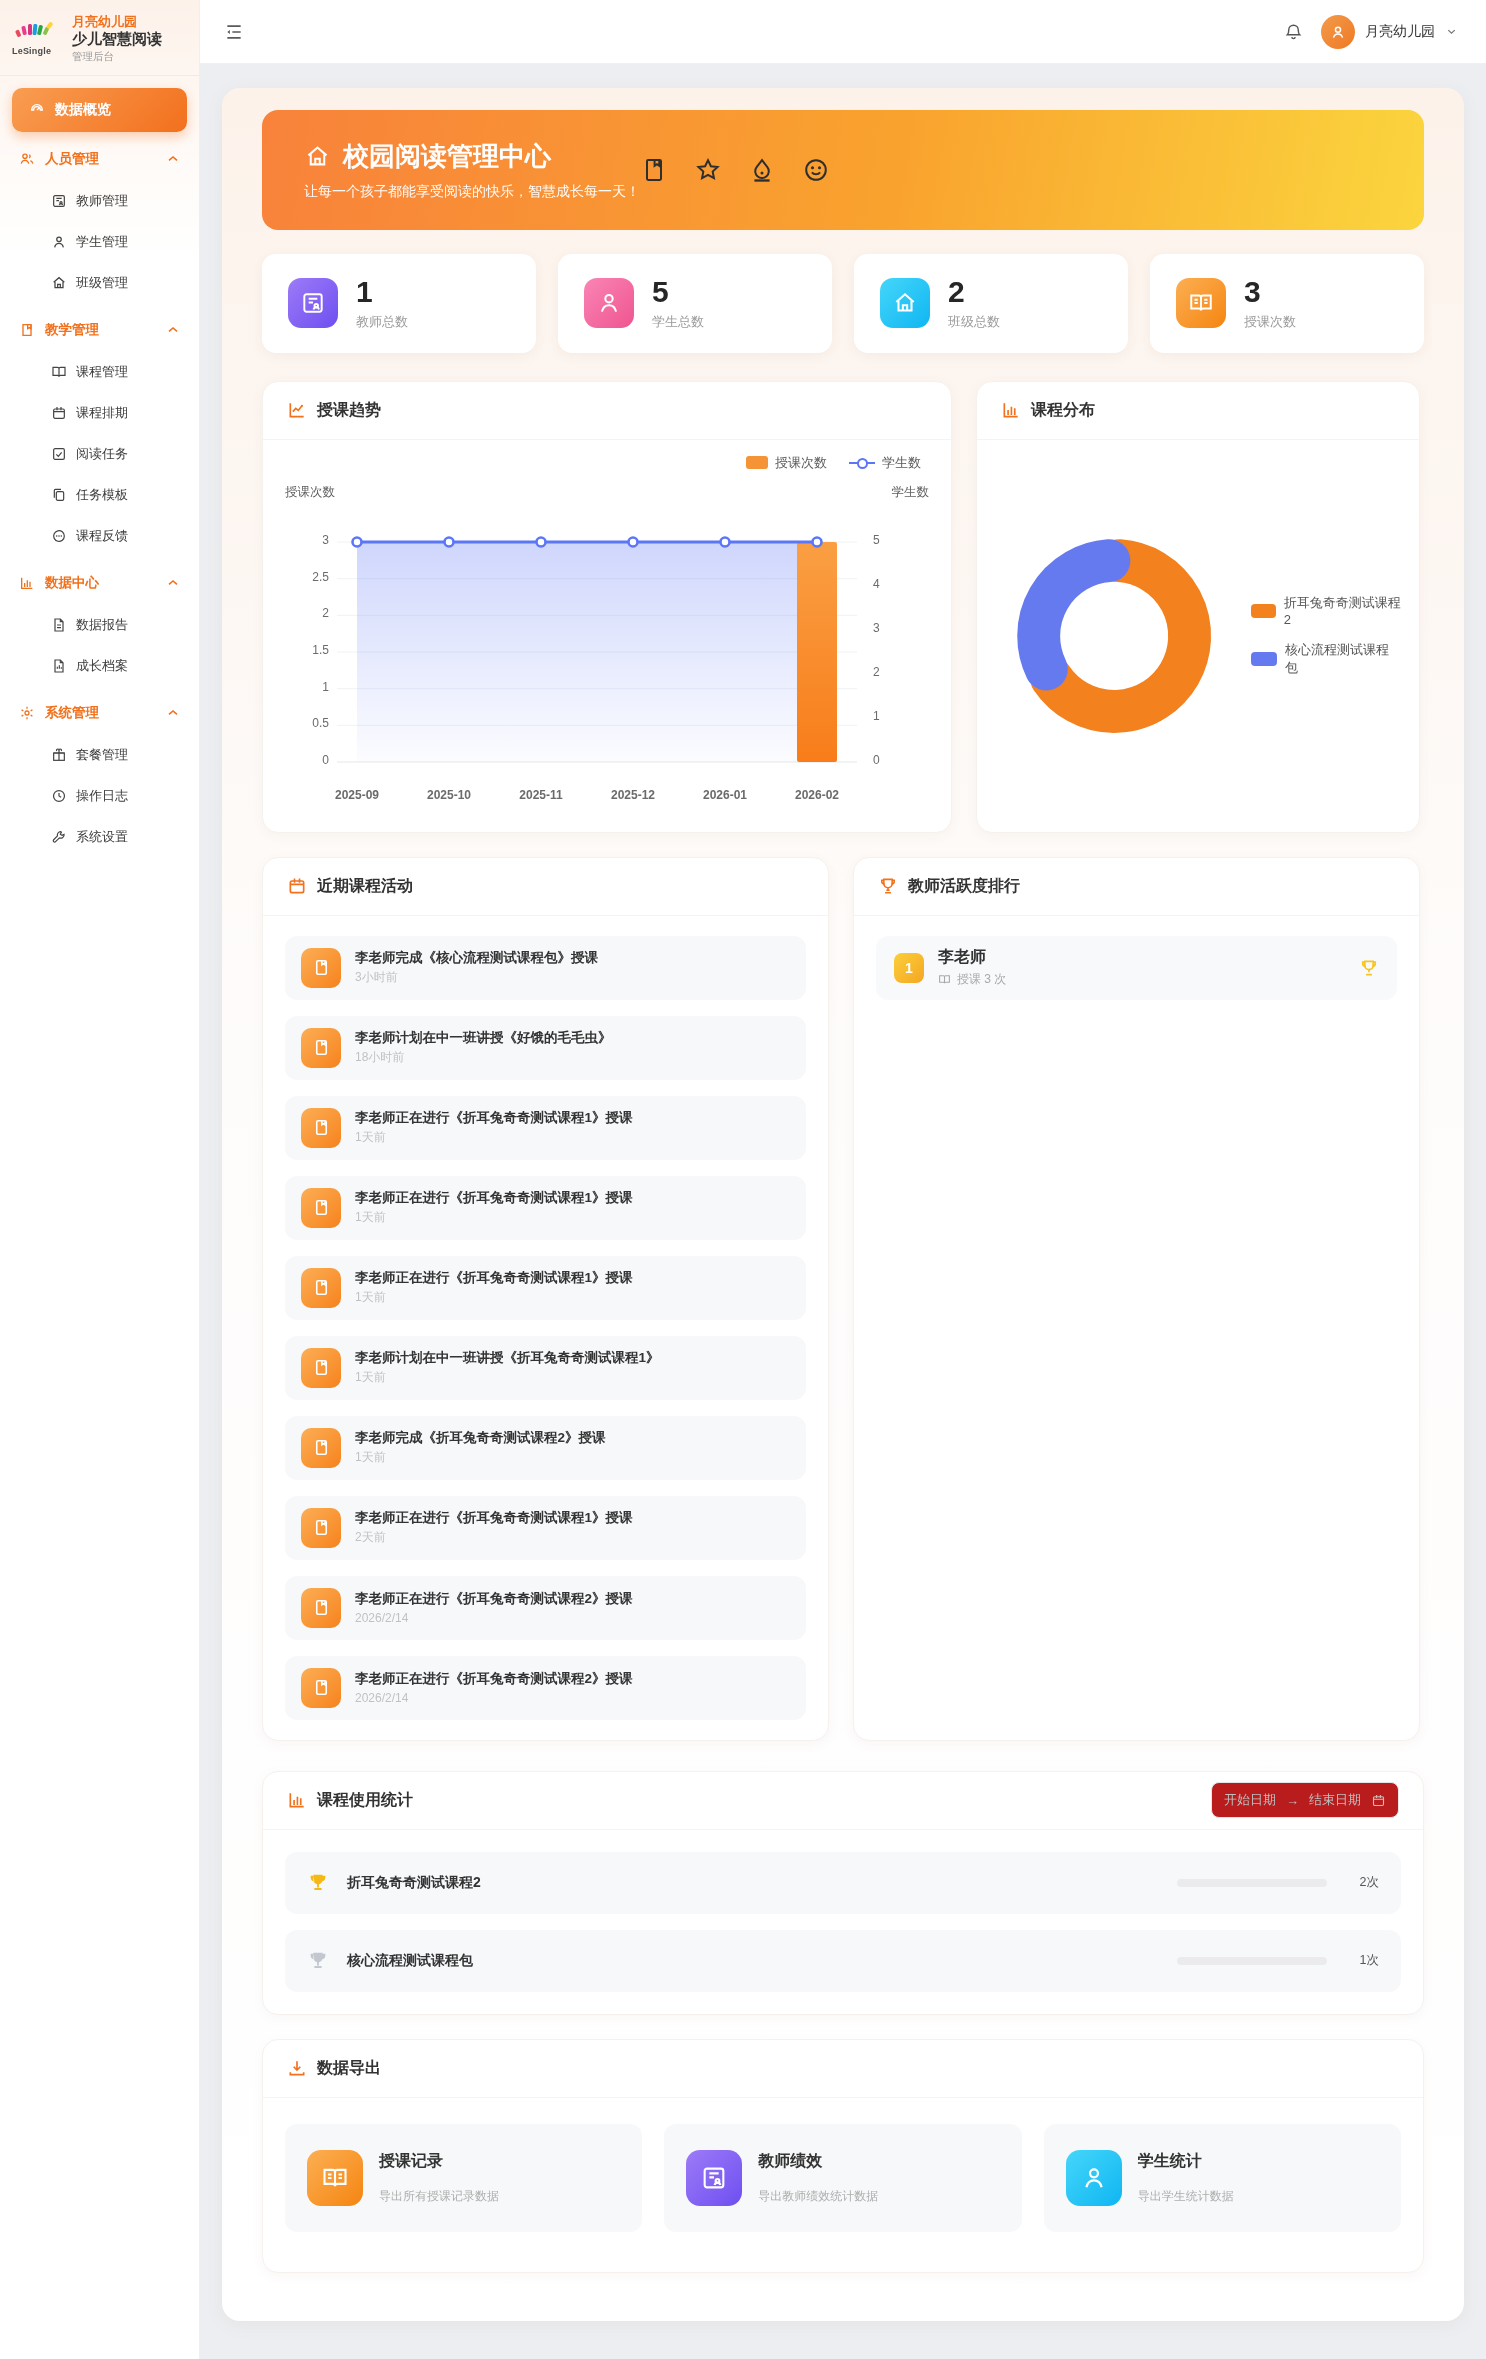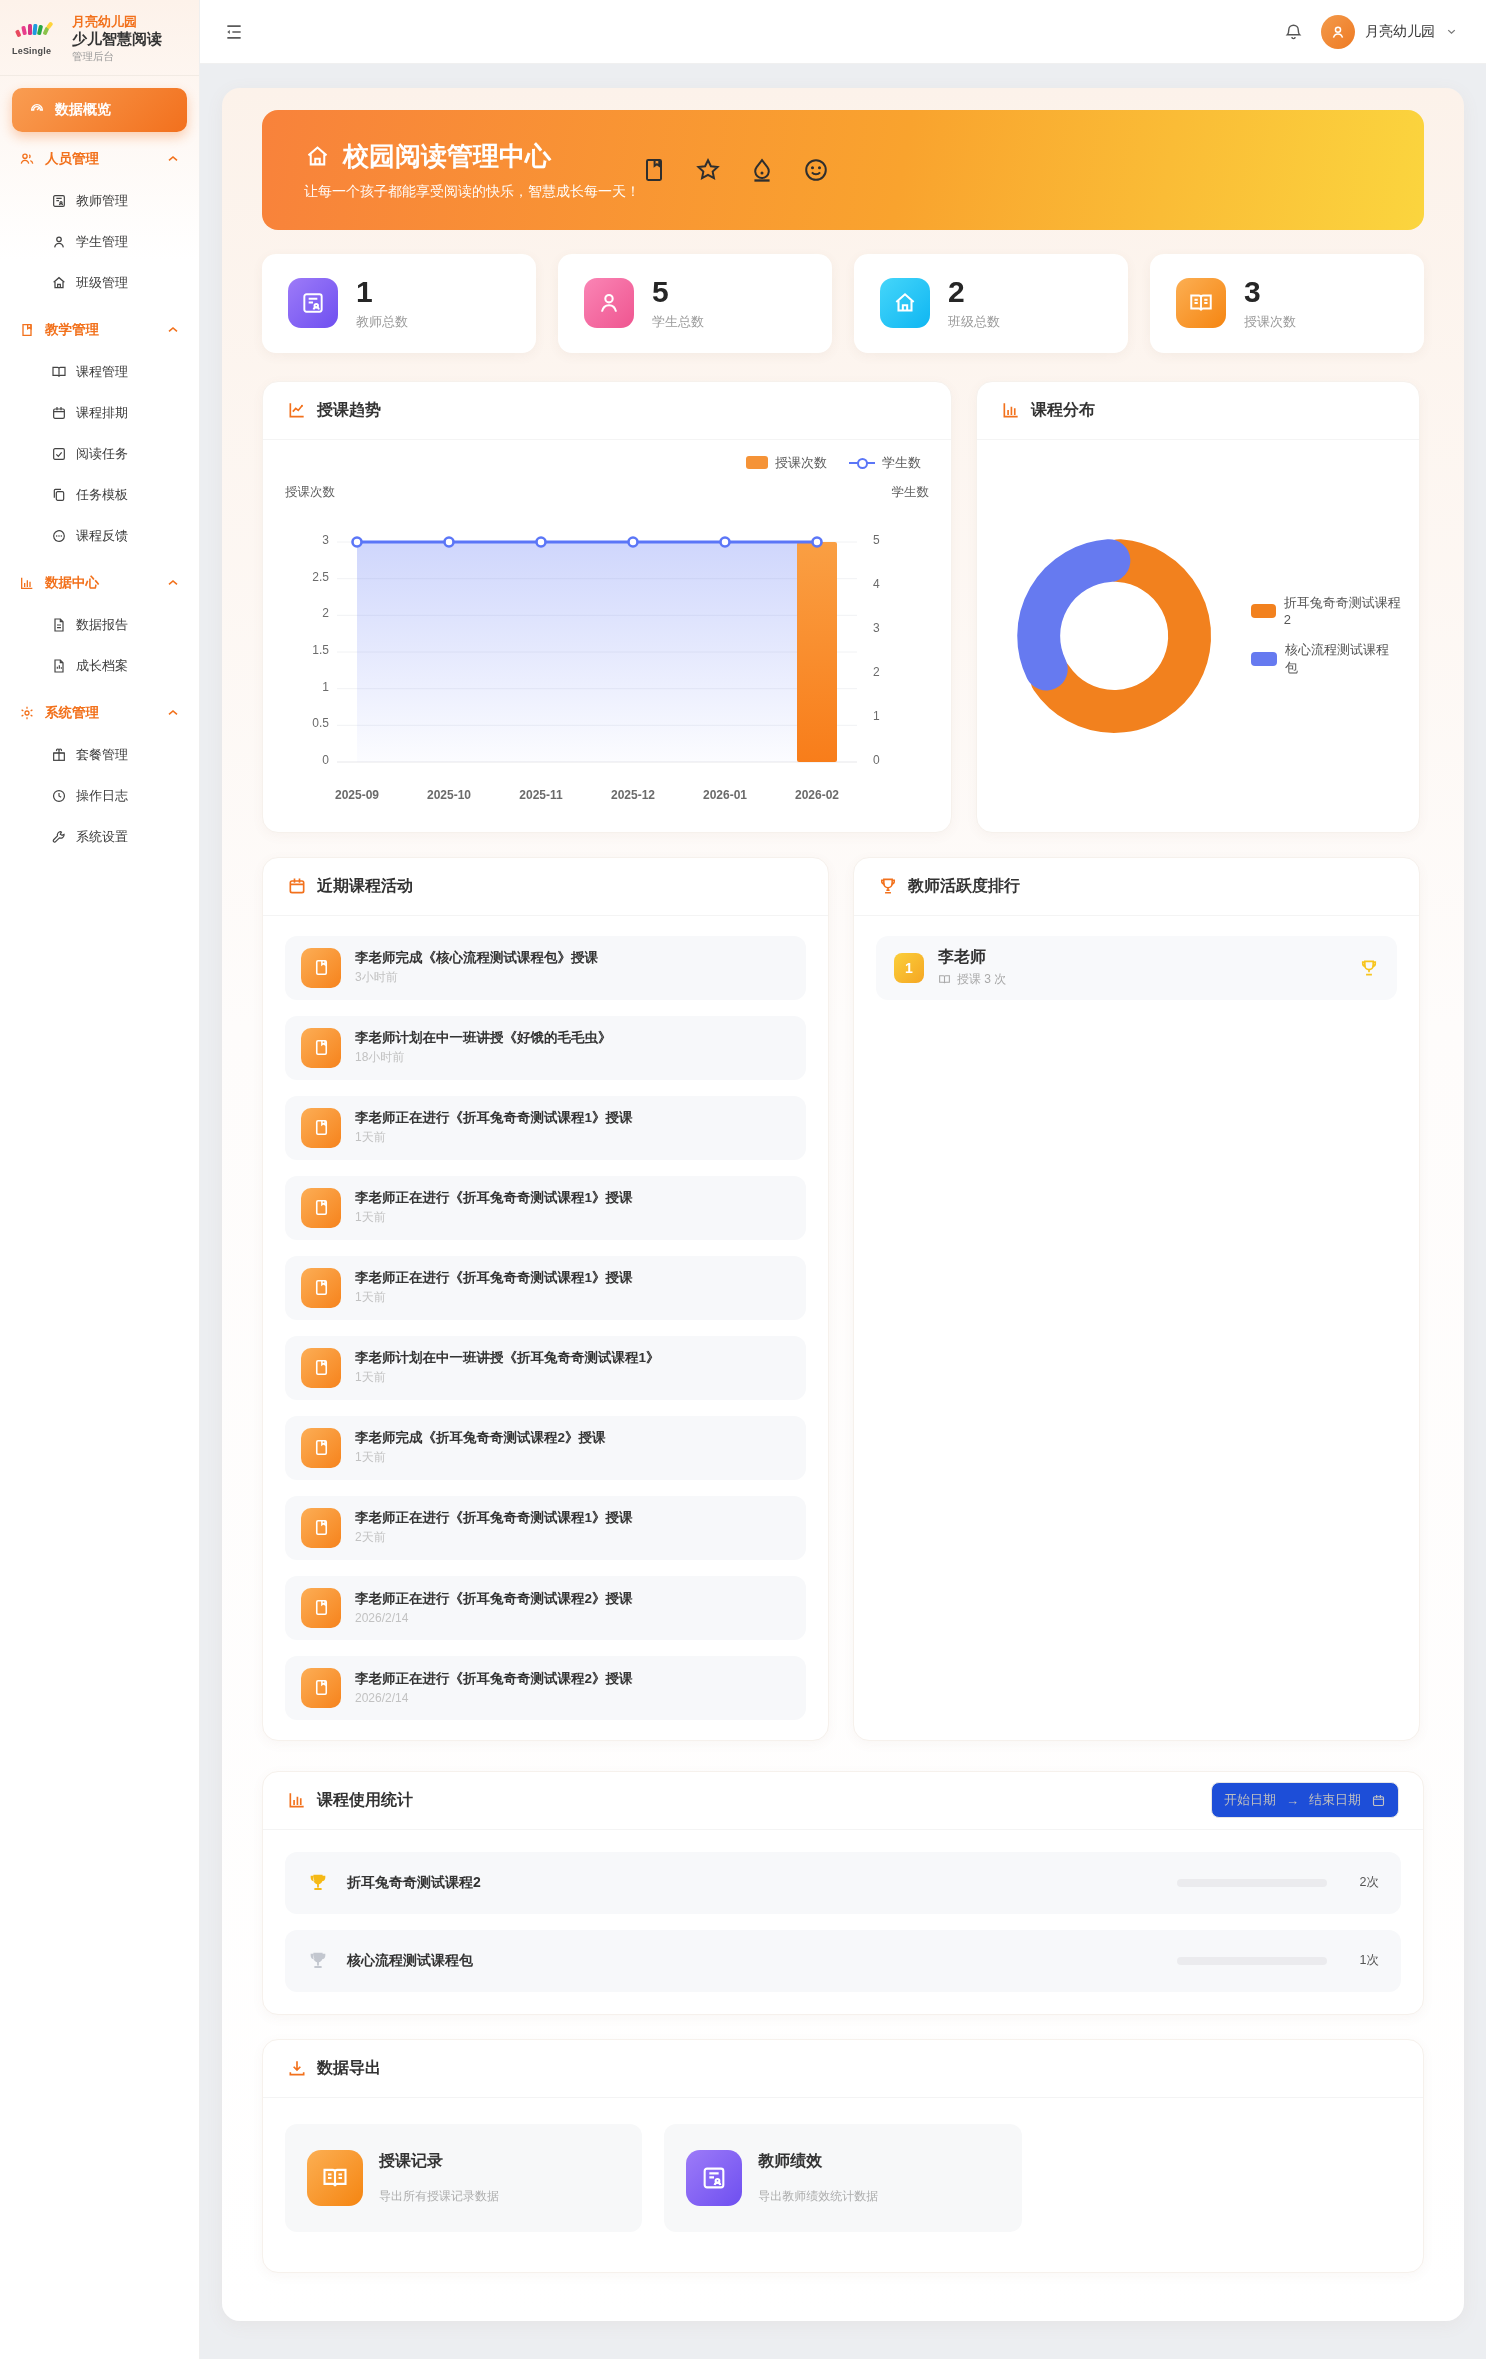--- a/index.html
+++ b/index.html
@@ -113,21 +113,21 @@
   .rank-name { font-size:16px; font-weight:700; color:#333; }
   .rank-meta { display:flex; align-items:center; gap:6px; font-size:12px; color:#a8a8a8; margin-top:3px; }
   .rank-meta svg { width:13px; height:13px; }
   .rank-trophy { margin-left:auto; color:#f7c51e; display:flex; }
   .rank-trophy svg { width:20px; height:20px; }
 
   
   .usage-card { margin-top:30px; }
   .usage-head { justify-content:space-between; }
   .usage-head .left { display:flex; align-items:center; gap:10px; }
-  .daterange { display:flex; align-items:center; gap:10px; border:1px solid #e6e6e6; border-radius:8px; height:36px; padding:7px 12px; color:#bfbfbf; font-size:13px; background:#1d4ed8; cursor:pointer; }
+  .daterange { display:flex; align-items:center; gap:10px; border:1px solid #e6e6e6; border-radius:8px; height:36px; padding:7px 12px; color:#bfbfbf; font-size:13px; background:#b91c1c; cursor:pointer; }
   .daterange .cal { color:#c3c3c3; display:flex; }
   .usage-body { padding:22px; }
   .usage-row { background:#f7f8fa; border-radius:12px; height:62px; display:flex; align-items:center; gap:16px; padding:0 22px; margin-bottom:16px; }
   .usage-row:last-child { margin-bottom:0; }
   .u-trophy { display:flex; width:24px; }
   .u-trophy svg { width:22px; height:22px; }
   .u-name { font-size:14px; font-weight:700; color:#333; }
   .u-track { margin-left:auto; width:150px; height:8px; border-radius:4px; background:#ebebee; overflow:hidden; }
   .u-fill { height:100%; border-radius:4px; }
   .u-fill.orange { background:linear-gradient(90deg,#ee7a35,#fcaa43); }
@@ -855,19 +855,31 @@
                     <path d="M8 8h8M8 11.5h4"></path>
                     <circle cx="15" cy="14.5" r="1.6"></circle>
                     <path d="M12.5 18c.4-1.3 1.3-2 2.5-2s2.1.7 2.5 2"></path>
                   </svg>
               </span>
               <div>
                 <div class="exp-title">教师绩效</div>
                 <div class="exp-desc">导出教师绩效统计数据</div>
               </div>
             </div>
+            <div class="exp-item">
+              <span class="exp-ic g-cyan">
+                <svg viewBox="0 0 24 24" fill="none" stroke="currentColor" stroke-width="1.9">
+                    <circle cx="12" cy="8" r="3.4"></circle>
+                    <path d="M5.5 20c.8-4 3.3-6 6.5-6s5.7 2 6.5 6"></path>
+                  </svg>
+              </span>
+              <div>
+                <div class="exp-title">学生统计</div>
+                <div class="exp-desc">导出学生统计数据</div>
+              </div>
+            </div>
           </div>
         </section>
 
       </div>
     </div>
   </div>
 </div>
 
 </body></html>

